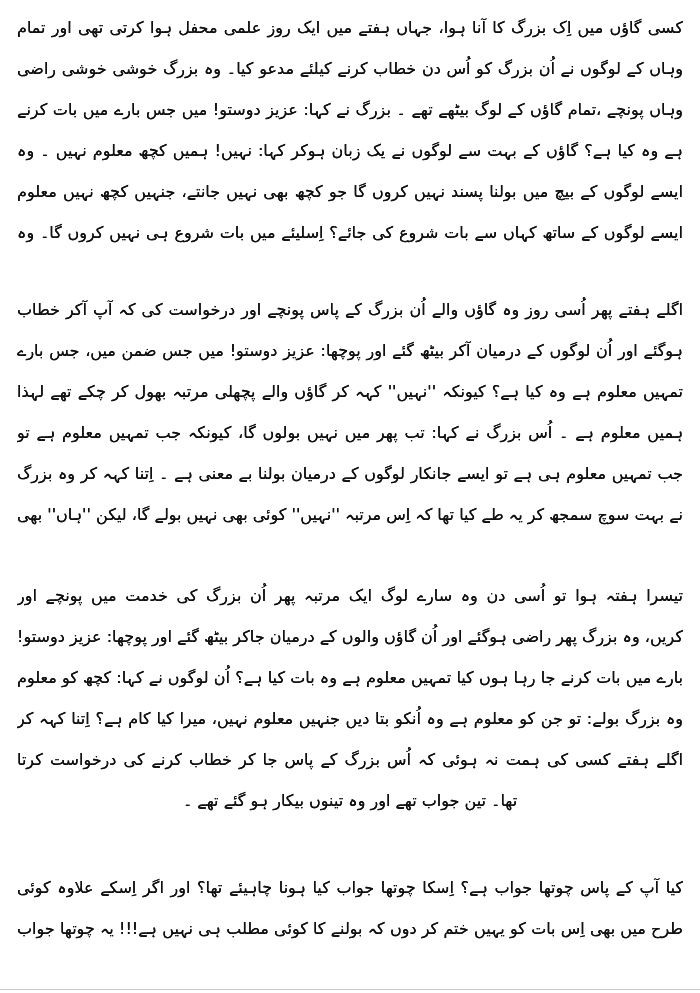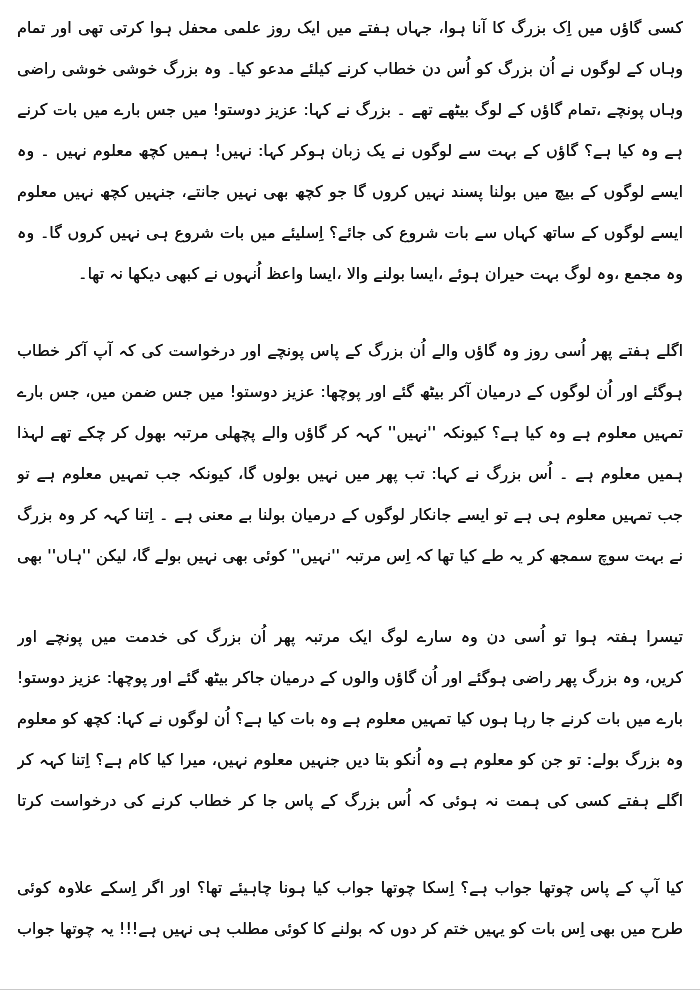--- a/index.html
+++ b/index.html
@@ -57,38 +57,38 @@
 <div class="page">
   <div class="doc" dir="rtl" lang="ur">
 
     <div class="para">
       <div class="line j">کسی گاؤں میں اِک بزرگ کا آنا ہوا، جہاں ہفتے میں ایک روز علمی محفل ہوا کرتی تھی اور تمام لوگ اِکٹھا ہوکر اُسے سُنا کرتے تھے ۔</div>
       <div class="line j">وہاں کے لوگوں نے اُن بزرگ کو اُس دن خطاب کرنے کیلئے مدعو کیا۔ وہ بزرگ خوشی خوشی راضی ہوگئے ۔ جب وہ دن آیا تو بزرگ</div>
       <div class="line j">وہاں پونچے ،تمام گاؤں کے لوگ بیٹھے تھے ۔ بزرگ نے کہا: عزیز دوستو! میں جس بارے میں بات کرنے جا رہا ہوں کیا تمہیں معلوم</div>
       <div class="line j">ہے وہ کیا ہے؟ گاؤں کے بہت سے لوگوں نے یک زبان ہوکر کہا: نہیں! ہمیں کچھ معلوم نہیں ۔ وہ بزرگ اُٹھ گئے اور لوگوں سے کہا:</div>
       <div class="line j">ایسے لوگوں کے بیچ میں بولنا پسند نہیں کروں گا جو کچھ بھی نہیں جانتے، جنہیں کچھ نہیں معلوم اُس بارے میں جس پر مجھے بولنا ہے ۔</div>
       <div class="line j">ایسے لوگوں کے ساتھ کہاں سے بات شروع کی جائے؟ اِسلیئے میں بات شروع ہی نہیں کروں گا۔ وہ بزرگ یہ کہہ کر واپس چلے گئے ۔</div>
-      <div class="line r">وہ مجمع ،وہ لوگ بہت حیران ہوئے ،ایسا بولنے والا ،ایسا واعظ اُنہوں نے کبھی دیکھا نہ تھا۔</div>
     </div>
 
     <div class="para gap2">
       <div class="line j">اگلے ہفتے پھر اُسی روز وہ گاؤں والے اُن بزرگ کے پاس پونچے اور درخواست کی کہ آپ آکر خطاب کریں، وہ بزرگ پھر راضی</div>
       <div class="line j">ہوگئے اور اُن لوگوں کے درمیان آکر بیٹھ گئے اور پوچھا: عزیز دوستو! میں جس ضمن میں، جس بارے میں بات کرنے جا رہا ہوں کیا</div>
       <div class="line j">تمہیں معلوم ہے وہ کیا ہے؟ کیونکہ ''نہیں'' کہہ کر گاؤں والے پچھلی مرتبہ بھول کر چکے تھے لہذا سب نے یک زبان ہوکر کہا: ہاں!</div>
       <div class="line j">ہمیں معلوم ہے ۔ اُس بزرگ نے کہا: تب پھر میں نہیں بولوں گا، کیونکہ جب تمہیں معلوم ہے تو میرے بولنے کا کوئی مطلب نہیں ۔</div>
       <div class="line j">جب تمہیں معلوم ہی ہے تو ایسے جانکار لوگوں کے درمیان بولنا بے معنی ہے ۔ اِتنا کہہ کر وہ بزرگ چلے گئے ۔ اُن گاؤں کے لوگوں</div>
       <div class="line r">نے بہت سوچ سمجھ کر یہ طے کیا تھا کہ اِس مرتبہ ''نہیں'' کوئی بھی نہیں بولے گا، لیکن ''ہاں'' بھی بیکار گیا۔</div>
     </div>
 
     <div class="para gap3">
       <div class="line j">تیسرا ہفتہ ہوا تو اُسی دن وہ سارے لوگ ایک مرتبہ پھر اُن بزرگ کی خدمت میں پونچے اور درخواست کی کہ آپ چل کر خطاب</div>
       <div class="line j">کریں، وہ بزرگ پھر راضی ہوگئے اور اُن گاؤں والوں کے درمیان جاکر بیٹھ گئے اور پوچھا: عزیز دوستو! میں جس ضمن میں، جس</div>
       <div class="line j">بارے میں بات کرنے جا رہا ہوں کیا تمہیں معلوم ہے وہ بات کیا ہے؟ اُن لوگوں نے کہا: کچھ کو معلوم ہے اور کچھ کو معلوم نہیں ہے ۔</div>
       <div class="line j">وہ بزرگ بولے: تو جن کو معلوم ہے وہ اُنکو بتا دیں جنہیں معلوم نہیں، میرا کیا کام ہے؟ اِتنا کہہ کر وہ بزرگ وہاں سے چل دیئے ۔</div>
       <div class="line j">اگلے ہفتے کسی کی ہمت نہ ہوئی کہ اُس بزرگ کے پاس جا کر خطاب کرنے کی درخواست کرتا کیونکہ اُنکے پاس چوتھا کوئی جواب نہیں</div>
+      <div class="line c">تھا۔ تین جواب تھے اور وہ تینوں بیکار ہو گئے تھے ۔</div>
     </div>
 
     <div class="para last">
       <div class="line j">کیا آپ کے پاس چوتھا جواب ہے؟ اِسکا چوتھا جواب کیا ہونا چاہیئے تھا؟ اور اگر اِسکے علاوہ کوئی جواب نہیں ہے تو پھر اُس بزرگ کی</div>
       <div class="line j">طرح میں بھی اِس بات کو یہیں ختم کر دوں کہ بولنے کا کوئی مطلب ہی نہیں ہے!!! یہ چوتھا جواب نہ صرف خود کو پہچاننے کیلئے ضروری</div>
     </div>
 
   </div>
   <div class="page-edge"></div>
 </div>

